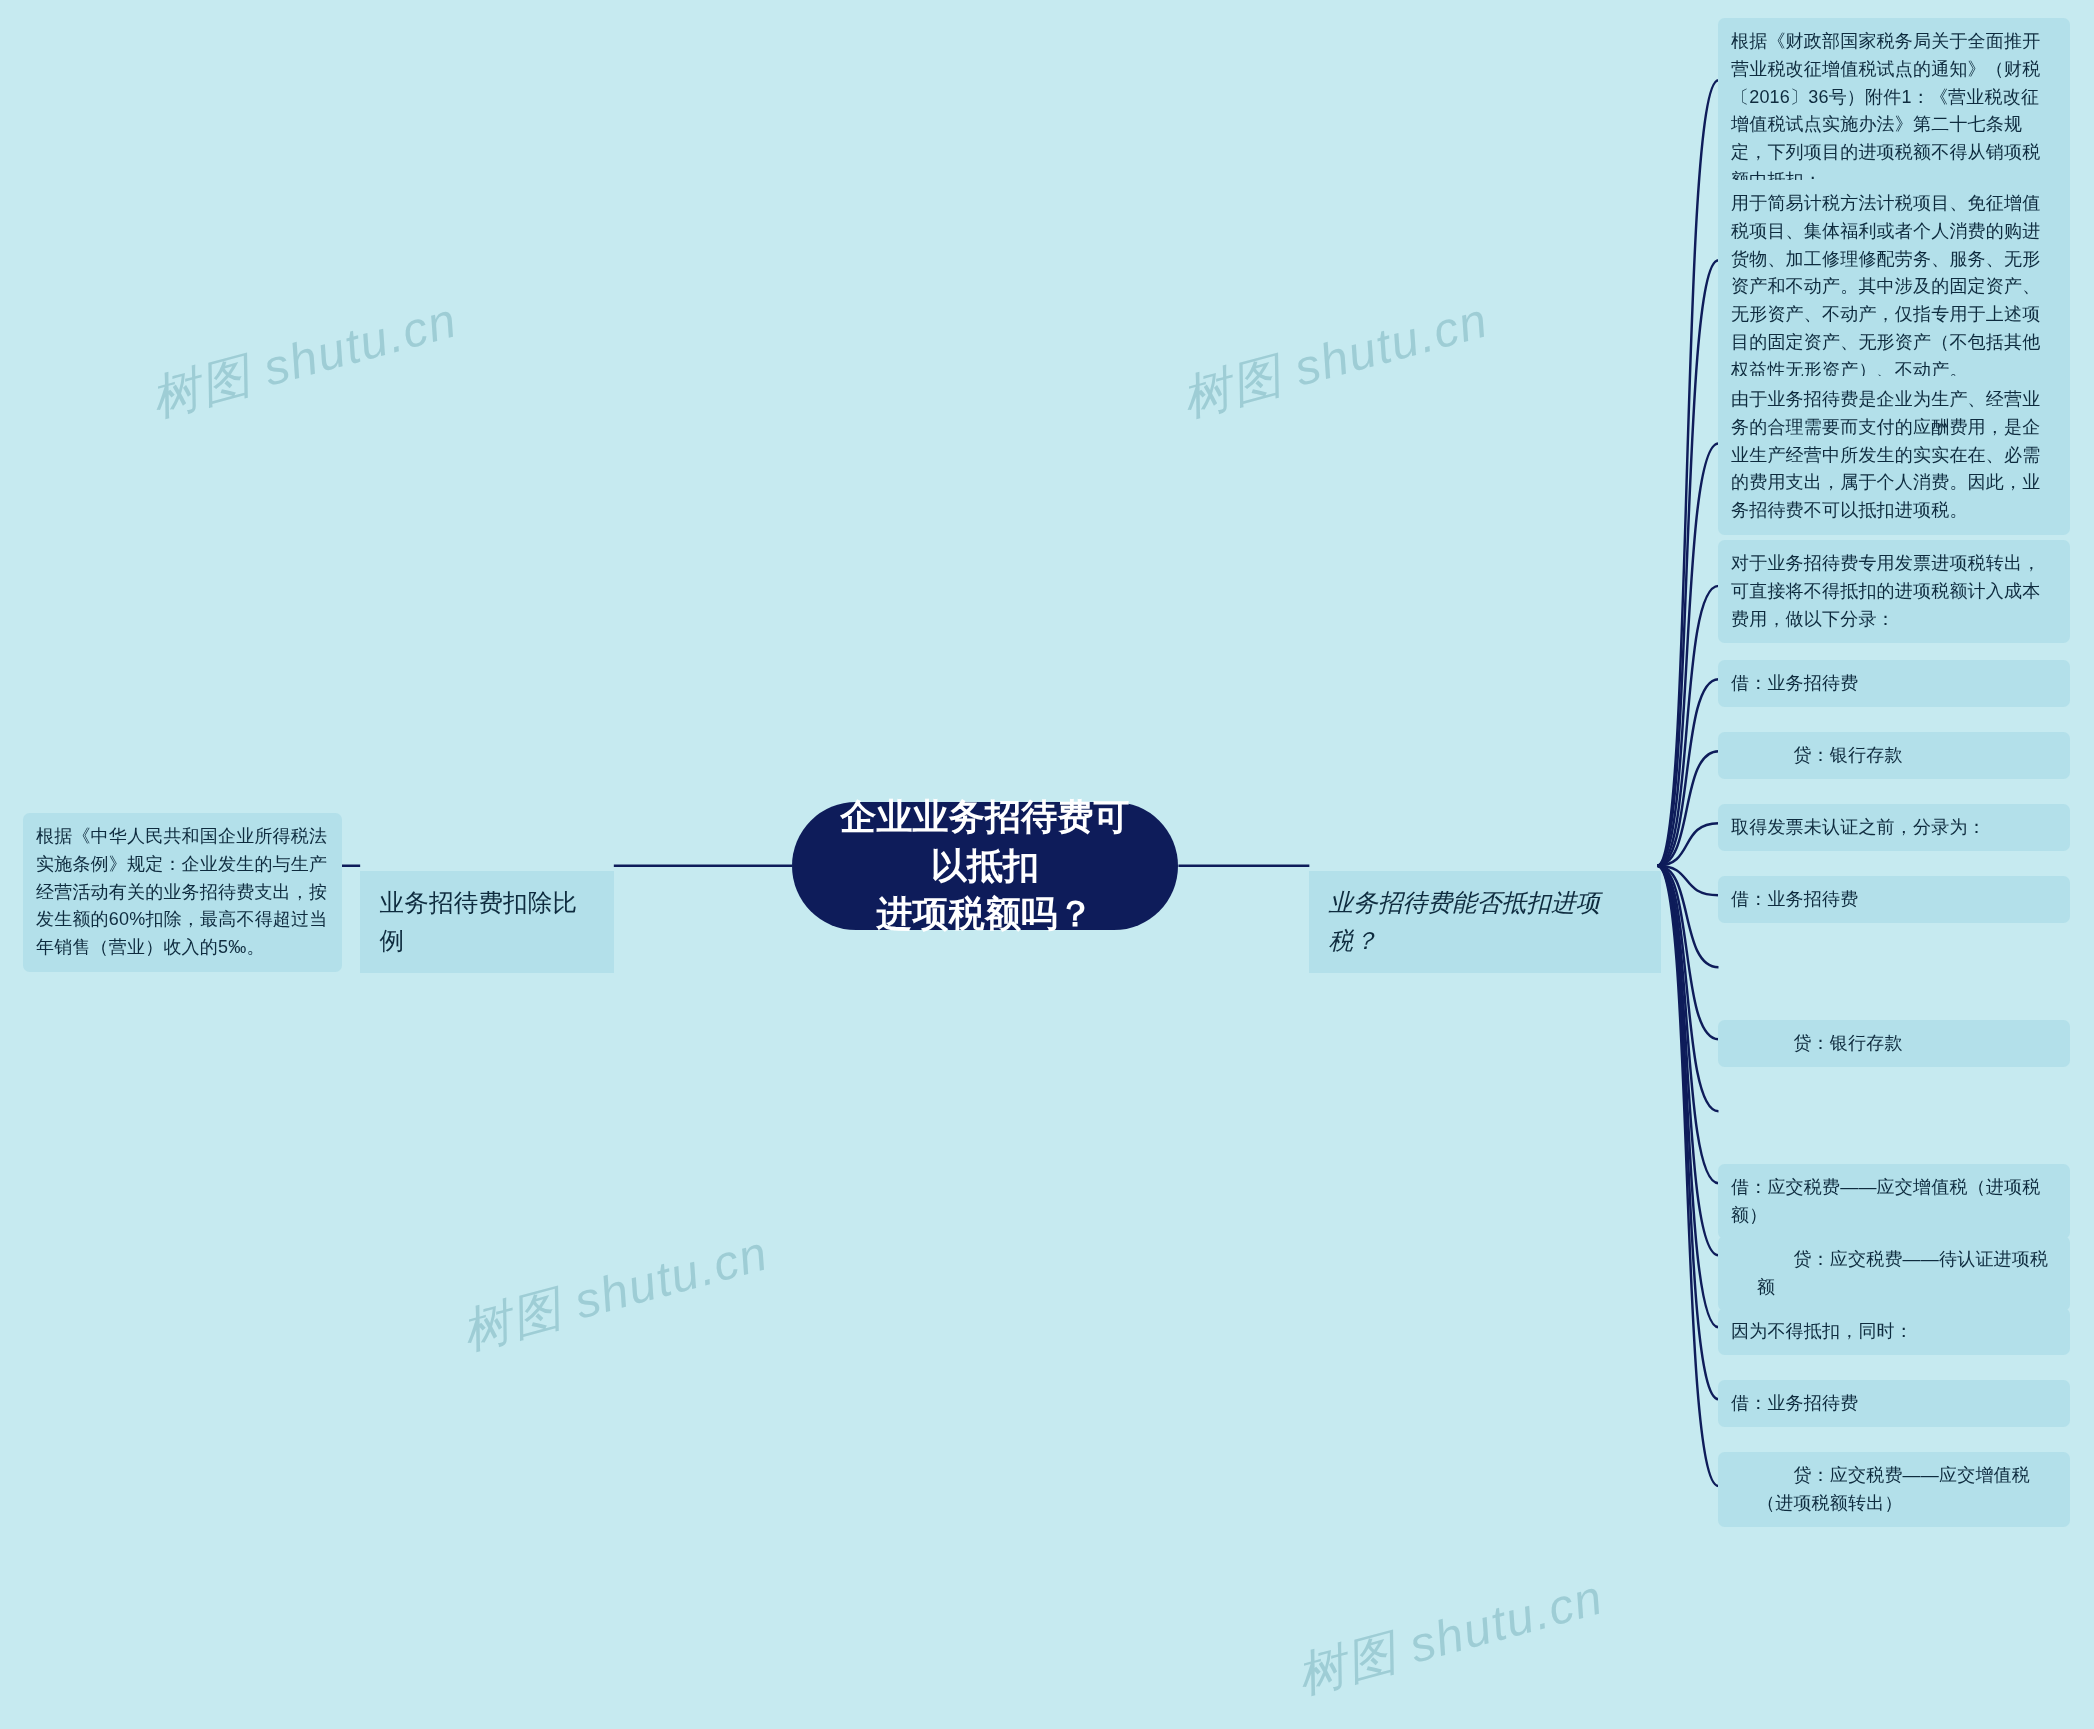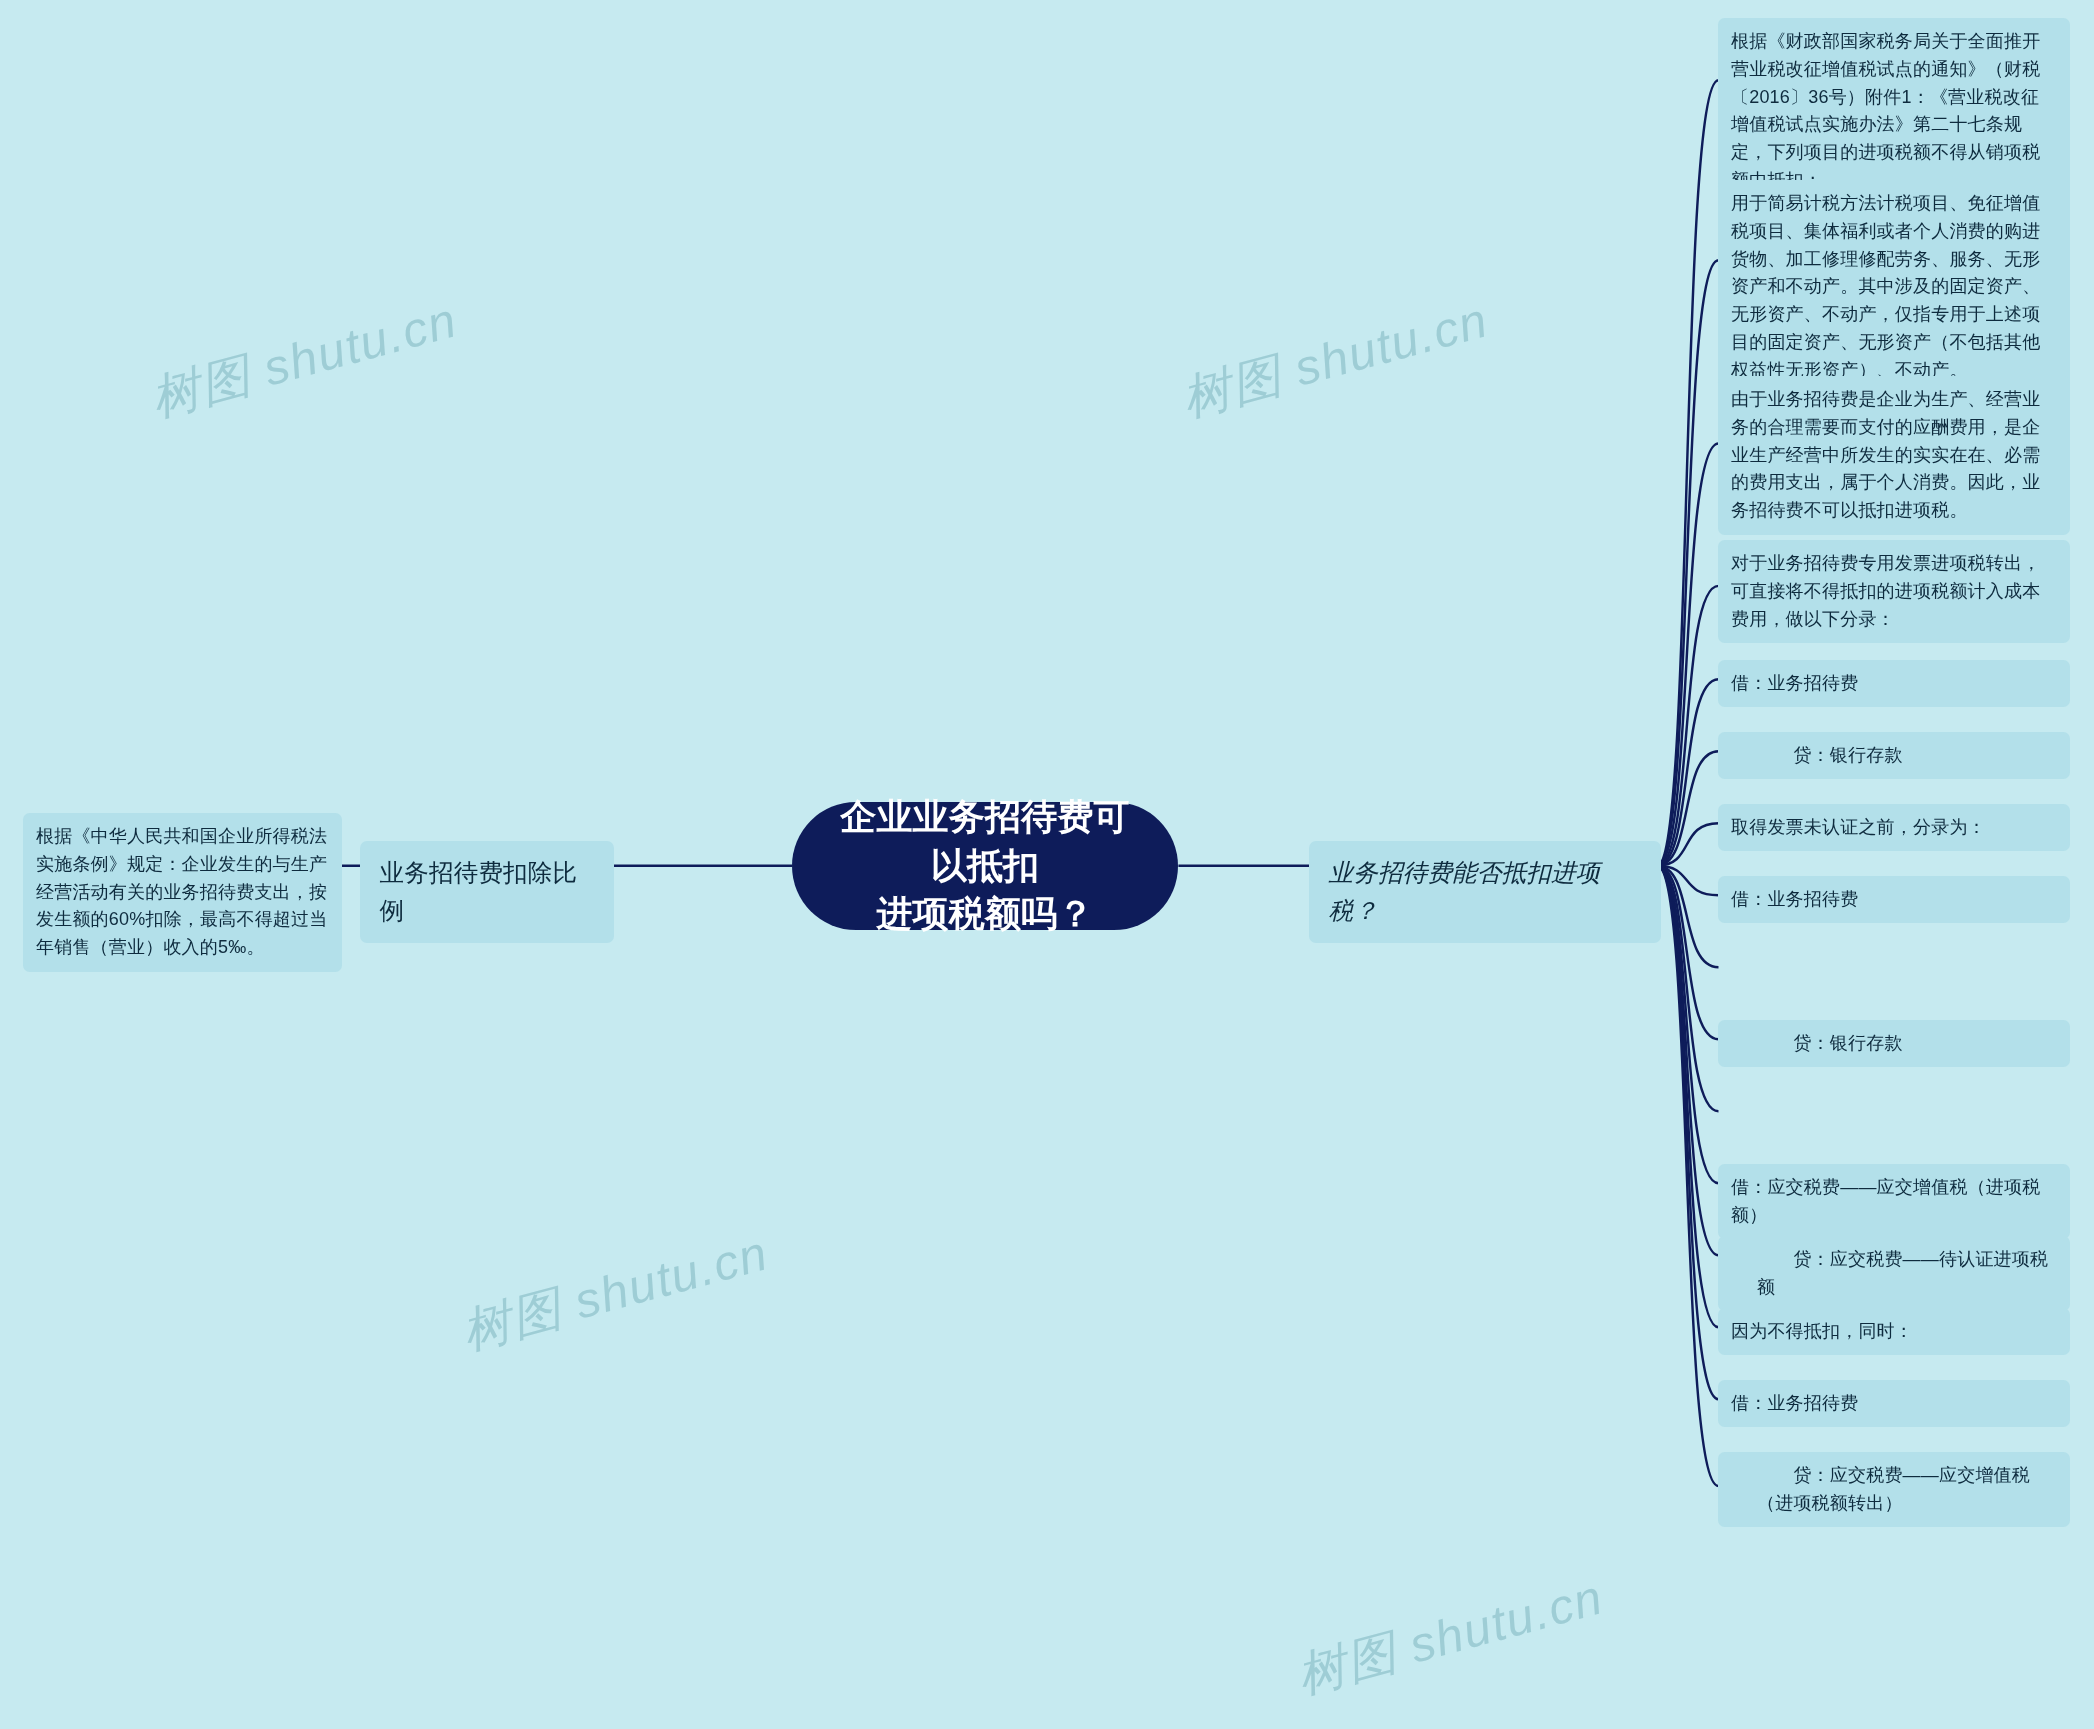--- a/index.html
+++ b/index.html
@@ -43,21 +43,22 @@
     text-align: center;
     display: flex;
     align-items: center;
     justify-content: center;
     padding: 0 33px;
     line-height: 1.35;
   }
   .node.branch {
     font-size: 24.5px;
     padding: 13px 19.6px;
-    border-radius: 7px;
+    border-radius: 0;
+    margin-top: 30px;
   }
   .node.indent {
     padding-left: 39px;
   }
   .watermark {
     position: absolute;
     color: #7fb6c0;
     font-size: 49px;
     font-style: italic;
     letter-spacing: 1.6px;

